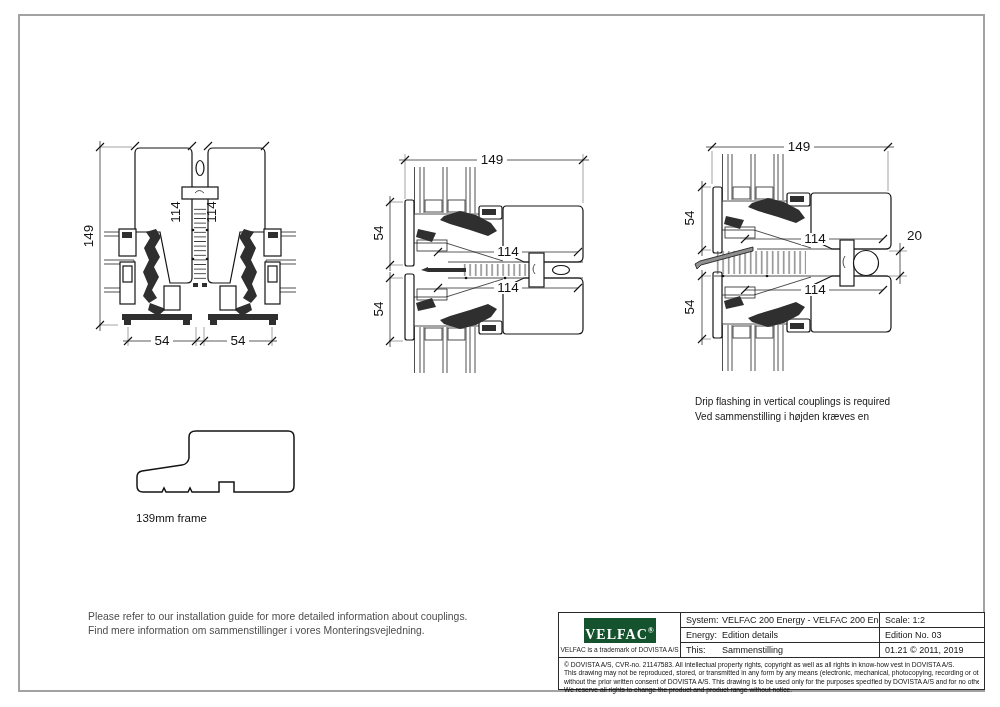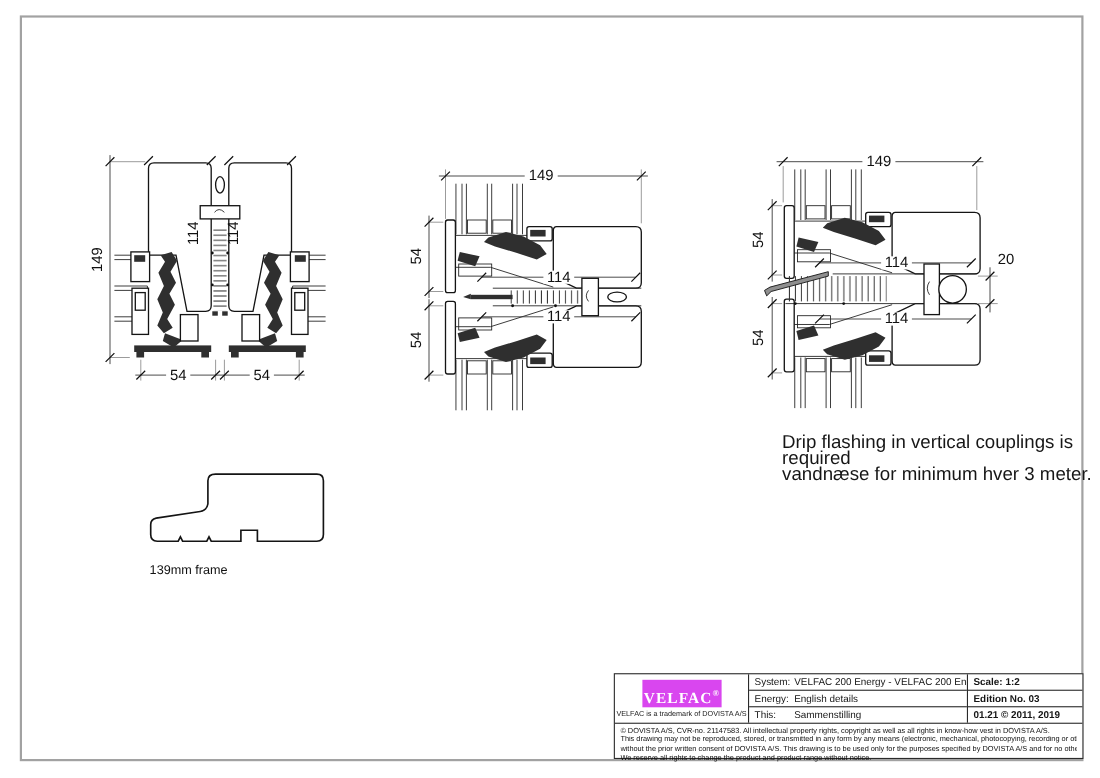--- a/index.html
+++ b/index.html
@@ -8,33 +8,33 @@
   .sheet-border{position:absolute;left:18px;top:14px;width:967px;height:678px;
     border:2px solid #a2a2a2;box-sizing:border-box;}
   svg.draw{position:absolute;left:0;top:0;}
   svg.draw text{font-family:"Liberation Sans",sans-serif;font-size:13.5px;fill:#111;}
   .ol{fill:#fff;stroke:#141414;stroke-width:1.2;}
   .ol-thin{fill:none;stroke:#222;stroke-width:0.8;}
   .dk{fill:#2f2f2f;stroke:none;}
   .dim{stroke:#333;stroke-width:0.8;fill:none;}
   .ext{stroke:#666;stroke-width:0.6;fill:none;}
   .tick{stroke:#111;stroke-width:1.1;}
-  .note{position:absolute;font-size:17px;line-height:14.6px;color:#161616;margin-left:16px;}
+  .note{position:absolute;font-size:10px;line-height:14.6px;color:#161616;}
   .footnote{position:absolute;font-size:10.4px;line-height:13.8px;color:#4d4d4d;}
   
   .tblock{position:absolute;left:558px;top:612px;width:427px;height:78px;background:#fff;
     border:1px solid #2a2a2a;box-sizing:border-box;font-size:9px;}
   .tb-top{display:flex;height:44px;border-bottom:1px solid #2a2a2a;}
   .tb-logo-cell{width:121px;border-right:1px solid #2a2a2a;display:flex;flex-direction:column;align-items:center;}
-  .tb-logo{width:72px;height:25px;background:#d946ef;color:#fff;margin-top:5px;text-align:center;
+  .tb-logo{width:72px;height:25px;background:#14532d;color:#fff;margin-top:5px;text-align:center;
     line-height:25px;font-family:"Liberation Serif",serif;font-weight:bold;font-size:14px;letter-spacing:1px;}
   .tb-logo .reg{font-size:8px;vertical-align:super;letter-spacing:0;}
   .tb-trademark{font-size:6.6px;color:#222;margin-top:3px;white-space:nowrap;}
   .tb-mid{width:198px;border-right:1px solid #2a2a2a;display:flex;flex-direction:column;}
-  .tb-right{flex:1;display:flex;flex-direction:column;font-weight:bold;}
+  .tb-right{flex:1;display:flex;flex-direction:column;}
   .tb-row{flex:1;border-bottom:1px solid #2a2a2a;display:flex;align-items:center;padding:0 5px;white-space:nowrap;overflow:hidden;}
   .tb-row:last-child{border-bottom:none;}
   .tb-label{width:36px;flex:none;}
   .tb-fine{padding:3px 5px 0 5px;font-size:6.7px;line-height:8.3px;color:#111;}
   .tb-fine div{white-space:nowrap;overflow:hidden;}
 </style>
 </head>
 <body>
 
 <div class="sheet">
@@ -205,38 +205,42 @@
     </g>
 
     <g>
       <path fill="#fff" stroke="#141414" stroke-width="1.5" d="M196,431 L288,431 Q294,431 294,437 L294,486 Q294,492 288,492 L234,492 L234,482 L219,482 L219,492 L192,492 L190,488 L188,492 L166,492 L164,488 L162,492 L143,492 Q137,492 137,486 L137,477 Q137,472 142,471 L182,465 Q188,464 189,458 L189,437 Q189,431 196,431 Z"></path>
       <text x="136" y="522" style="font-size:11.5px">139mm frame</text>
     </g>
   </svg>
 
   <div class="note" style="left:695px;top:395px;">
     <div>Drip flashing in vertical couplings is required</div>
-    <div>vandnæse for minimum hver 3 meter.</div>
+    <div>Ved sammenstilling i højden kræves en</div>
   </div>
 
+  <div class="footnote" style="left:88px;top:610px;">
+    <div>Please refer to our installation guide for more detailed information about couplings.</div>
+    <div>Find mere information om sammenstillinger i vores Monteringsvejledning.</div>
+  </div>
 
   <div class="tblock">
     <div class="tb-top">
       <div class="tb-logo-cell">
         <div class="tb-logo"><span>VELFAC</span><span class="reg">®</span></div>
         <div class="tb-trademark">VELFAC is a trademark of DOVISTA A/S</div>
       </div>
       <div class="tb-mid">
         <div class="tb-row">
           <span class="tb-label">System:</span>
           <span>VELFAC 200 Energy - VELFAC 200 Energy</span>
         </div>
         <div class="tb-row">
           <span class="tb-label">Energy:</span>
-          <span>English details</span>
+          <span>Edition details</span>
         </div>
         <div class="tb-row">
           <span class="tb-label">This:</span>
           <span>Sammenstilling</span>
         </div>
       </div>
       <div class="tb-right">
         <div class="tb-row">
             <span>Scale: 1:2</span>
           </div>

